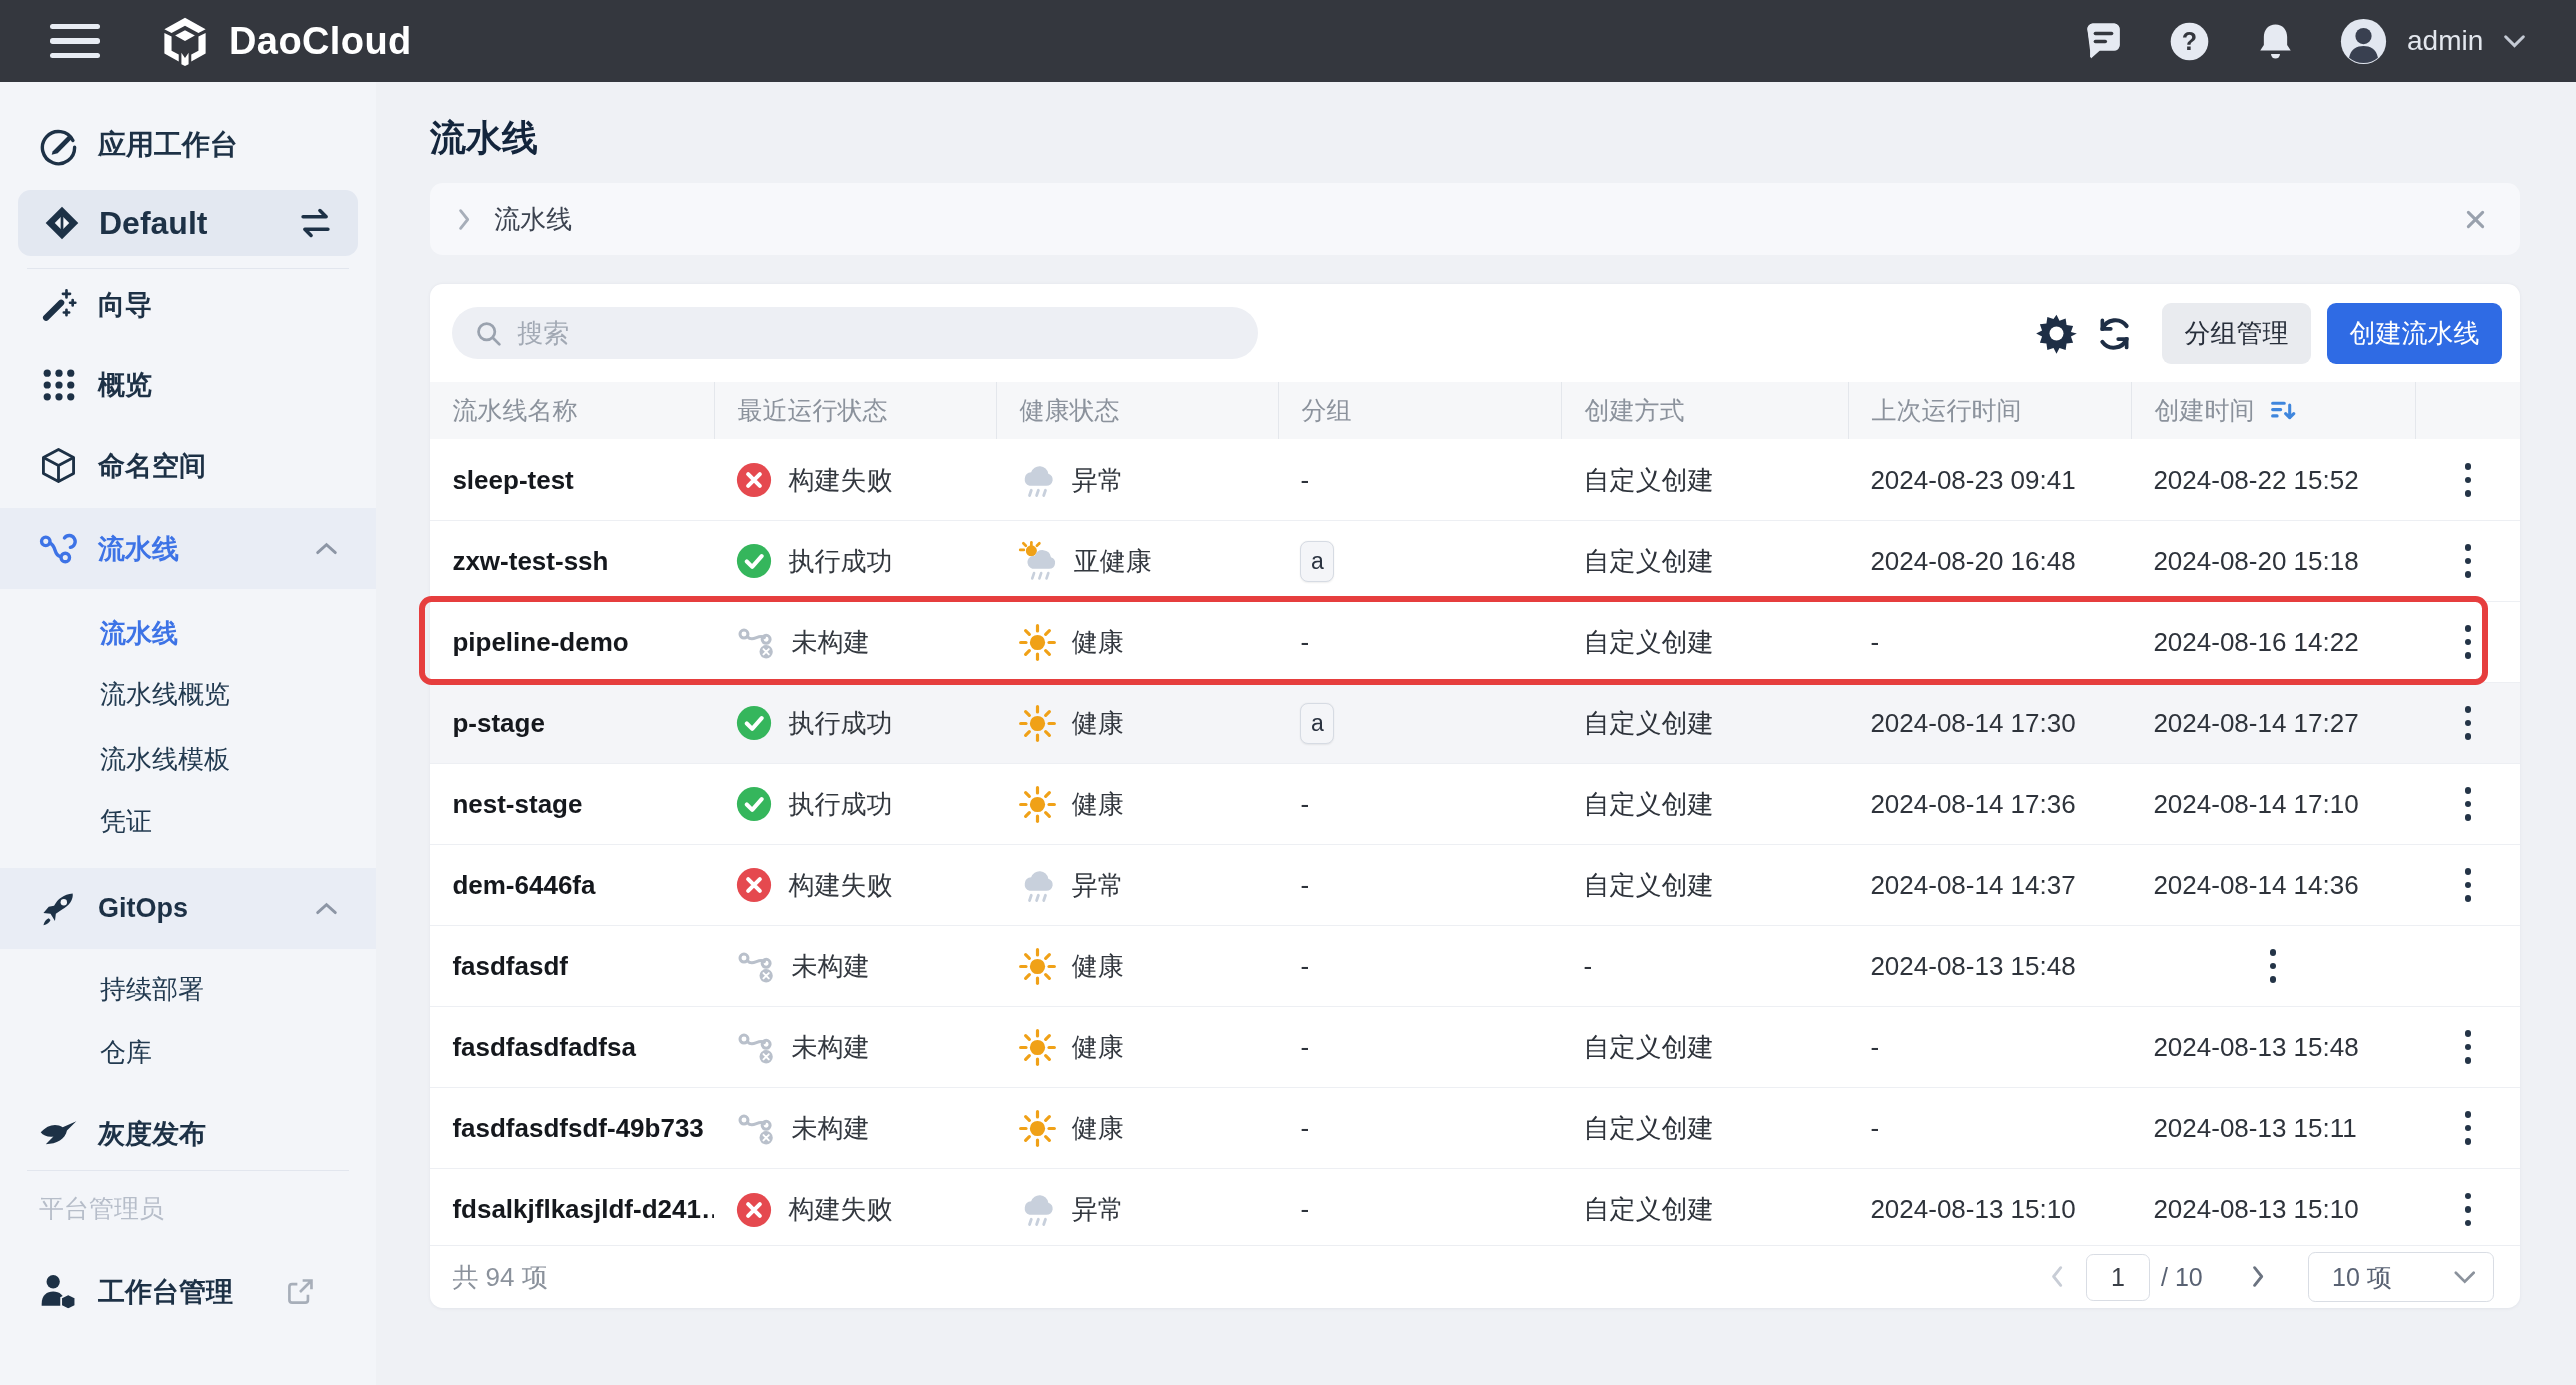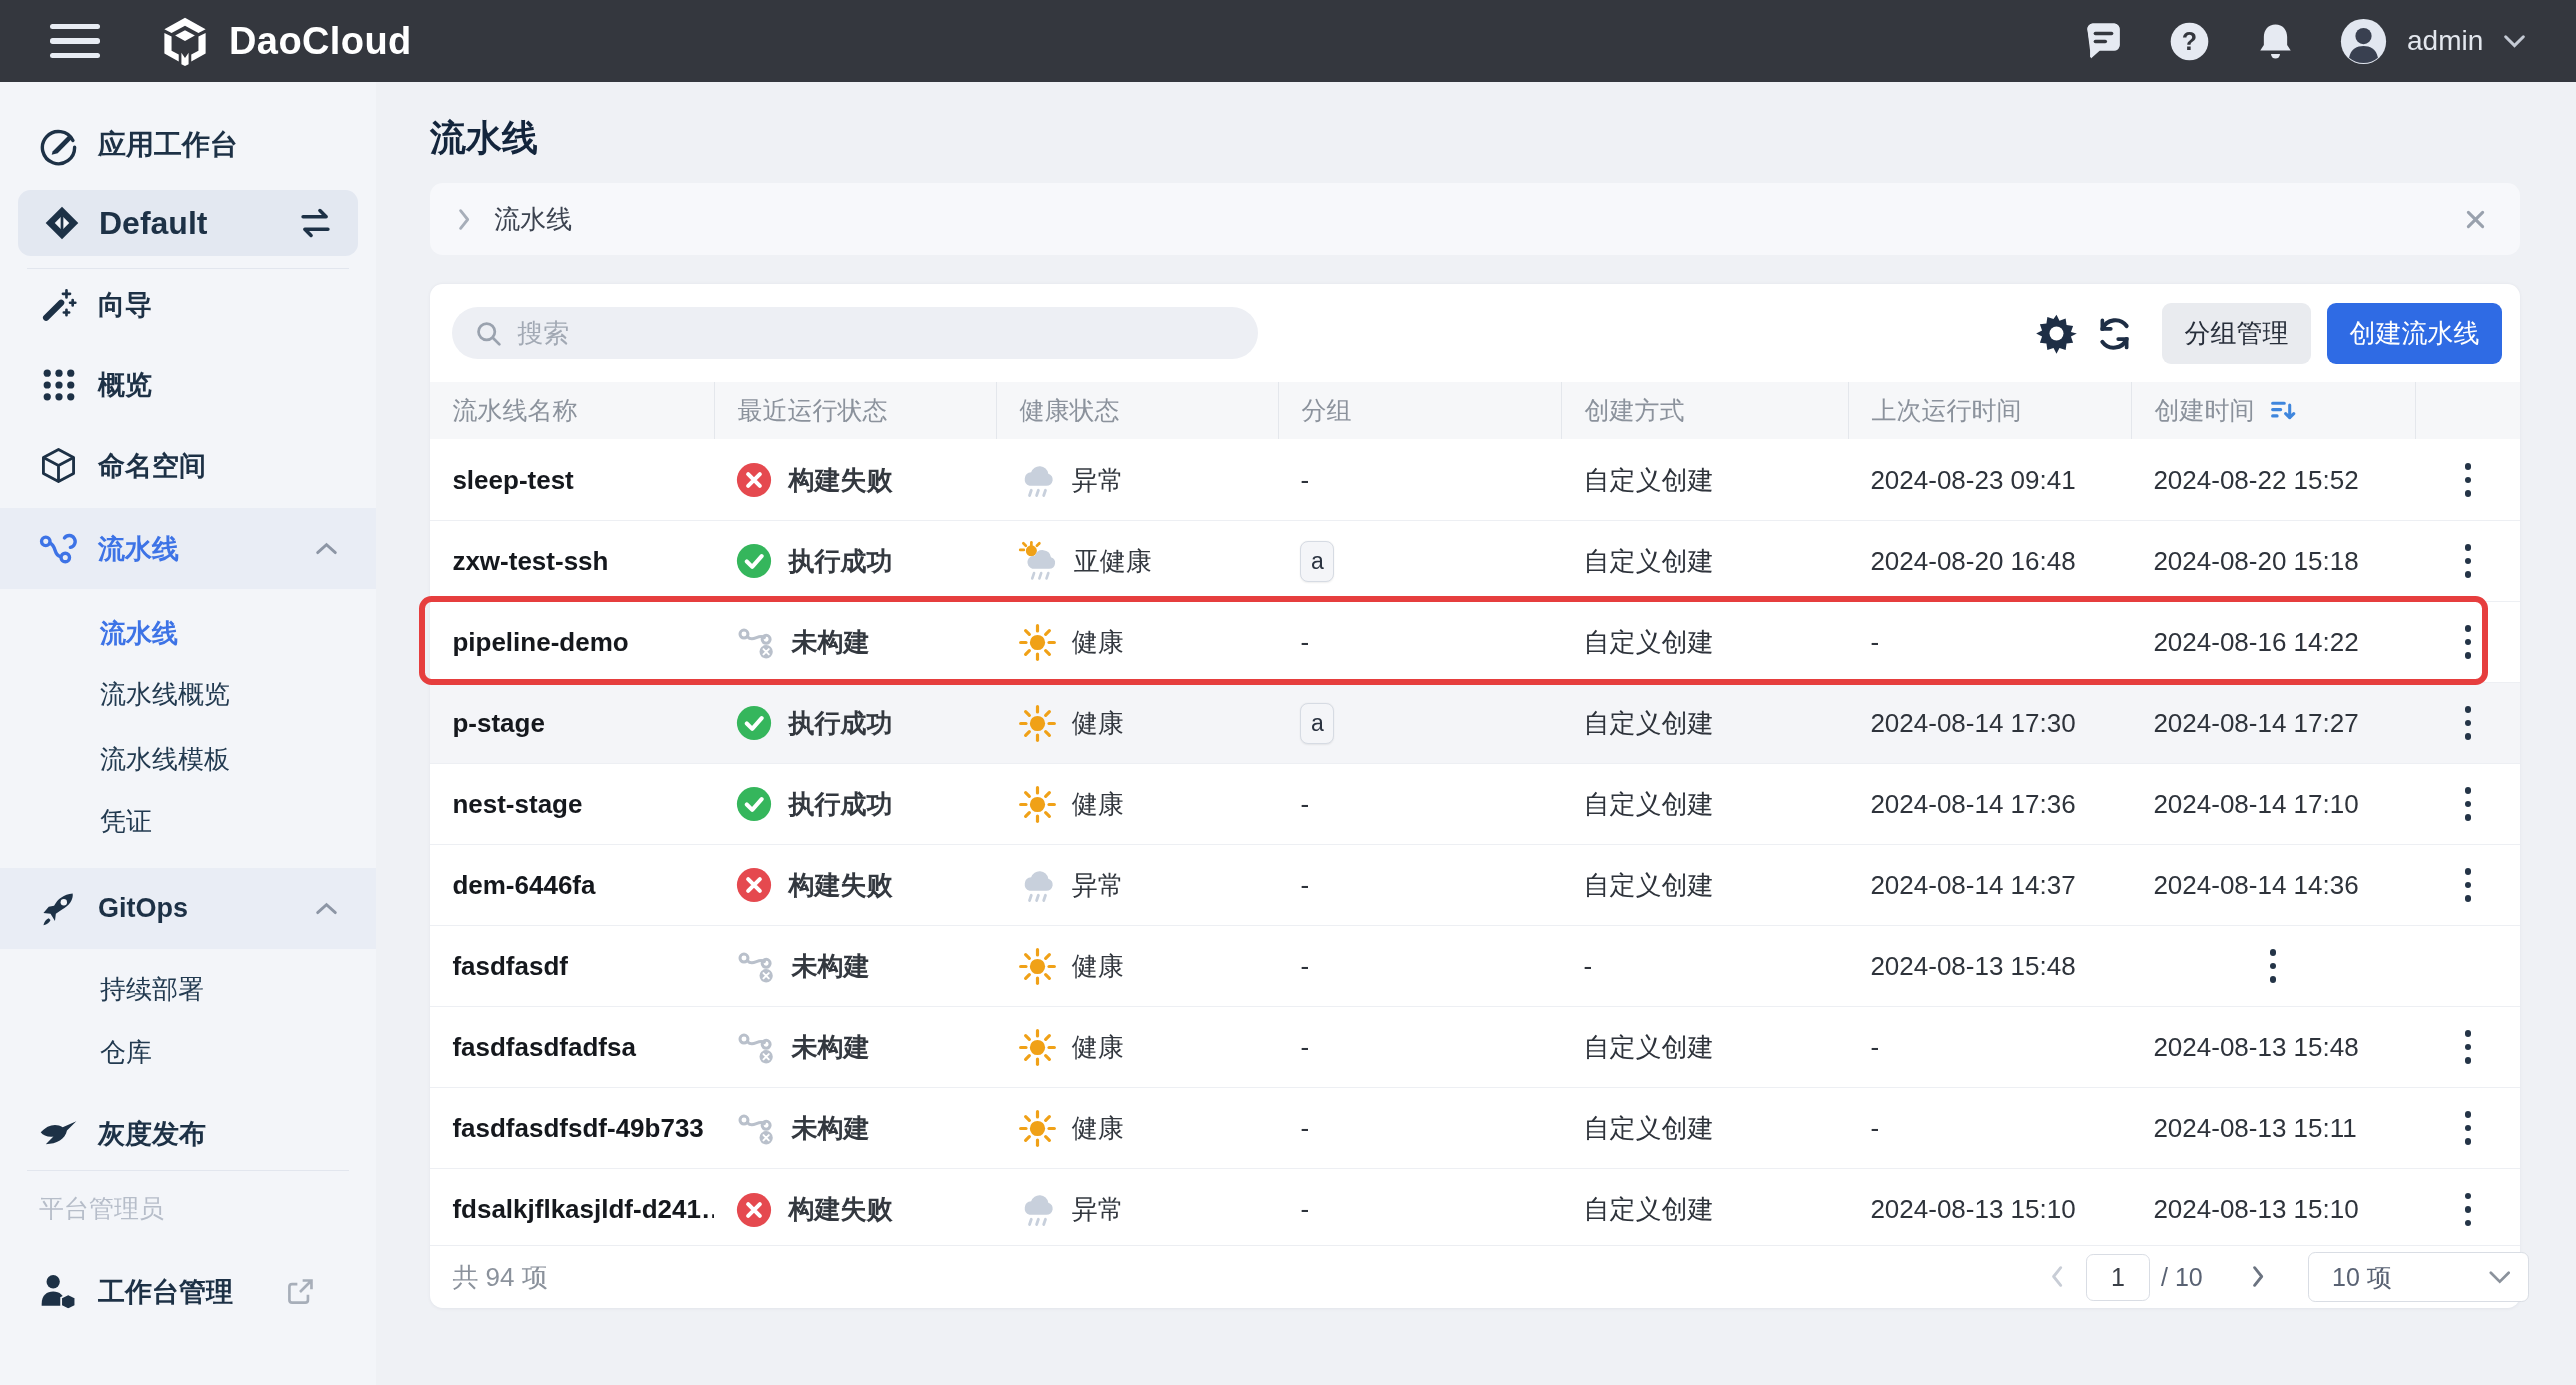--- a/index.html
+++ b/index.html
@@ -101,21 +101,21 @@
   .tbody{ position:absolute; left:0; top:156px; right:0; }
   .tr{ position:relative; height:81px; border-bottom:0.9px solid #edeff3; background:#fff; }
   .tr.shaded{ background:#f4f5f8; }
   .tr:last-child{ border-bottom:none; }
   .tr.annotated::after{
     content:''; position:absolute; left:-10.7px; right:32px; top:-6.3px; bottom:-2.7px;
     border:6.3px solid #e63e3e; border-radius:12.5px; pointer-events:none; z-index:5;
   }
   .td{ display:flex; align-items:center; padding-left:22.4px; font-size:26px; color:#2e333b; overflow:hidden; }
   .td.c-name{ font-weight:700; color:#15181d; white-space:nowrap; text-overflow:ellipsis; }
-  .td .st-label{ margin-left:16px; color:#33383f;font-weight:bold; }
+  .td .st-label{ margin-left:16px; color:#33383f; }
   .td .h-label{ margin-left:14.3px; color:#33383f; }
   .group-badge{
     min-width:34px; height:41px; padding:0 7.2px; border:0.9px solid #d6dbe3; border-radius:8px;
     background:#f4f5f8; box-shadow:0 0.9px 1.8px rgba(0,0,0,.07);
     display:flex; align-items:center; justify-content:center; font-size:23px; color:#2b3340;
   }
   .td.c-actions{ justify-content:center; padding-left:0; }
   .kebab{ display:flex; flex-direction:column; gap:7.2px; cursor:pointer; padding:9px 16px; }
   .kebab i{ width:6.3px; height:6.3px; border-radius:50%; background:#243447; }
 
@@ -123,21 +123,21 @@
   .total-label{ position:absolute; left:22.4px; top:0; height:63px; display:flex; align-items:center; font-size:26px; color:#8b929c; }
   .pg-prev{ position:absolute; left:1616px; top:15px; cursor:default; padding:3.6px; }
   .pg-input{
     position:absolute; left:1656px; top:8px; width:64px; height:47px;
     border:0.9px solid #d9dde4; border-radius:7.2px; text-align:center; font-size:25px; color:#3a3f47;
     font-family:"Liberation Sans","DejaVu Sans",sans-serif; outline:none; background:#fff;
   }
   .pg-slash{ position:absolute; left:1731px; top:0; height:63px; display:flex; align-items:center; font-size:25px; color:#596273; }
   .pg-next{ position:absolute; left:1817px; top:15px; cursor:pointer; padding:3.6px; }
   .pg-size{
-    position:absolute; left:1878px; top:6.3px; width:221px; height:50px;
+    position:absolute; left:1878px; top:6.3px; width:186px; height:50px;
     border:0.9px solid #d9dde4; border-radius:7.2px; background:#fff; cursor:pointer;
     display:flex; align-items:center; padding:0 18px 0 23px; font-size:25px; color:#596273;
   }
   .pg-size .caret{ margin-left:auto; }
 </style>
 </head>
 <body>
 
 <div class="topbar">
   <div class="hamburger">

